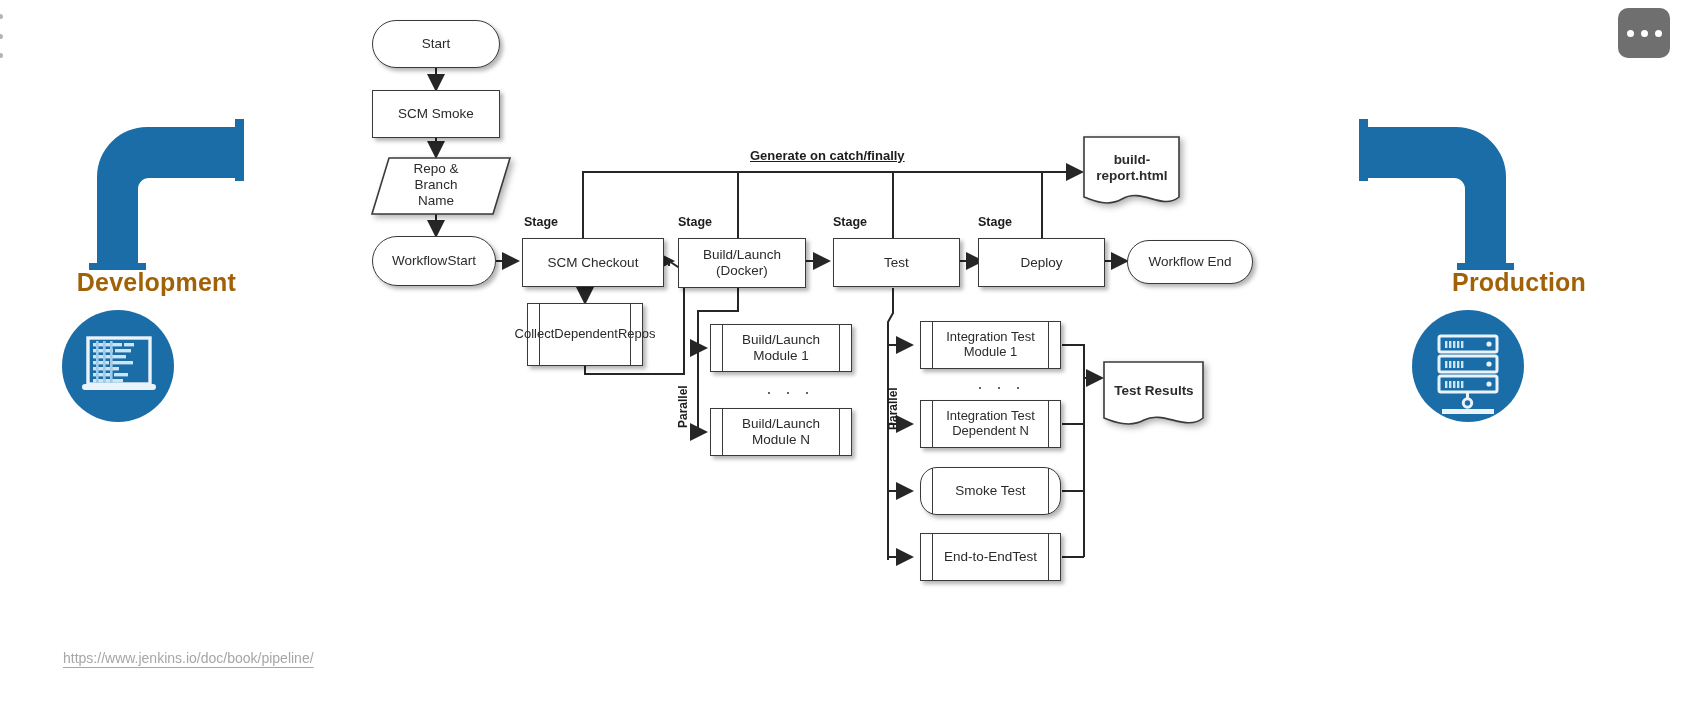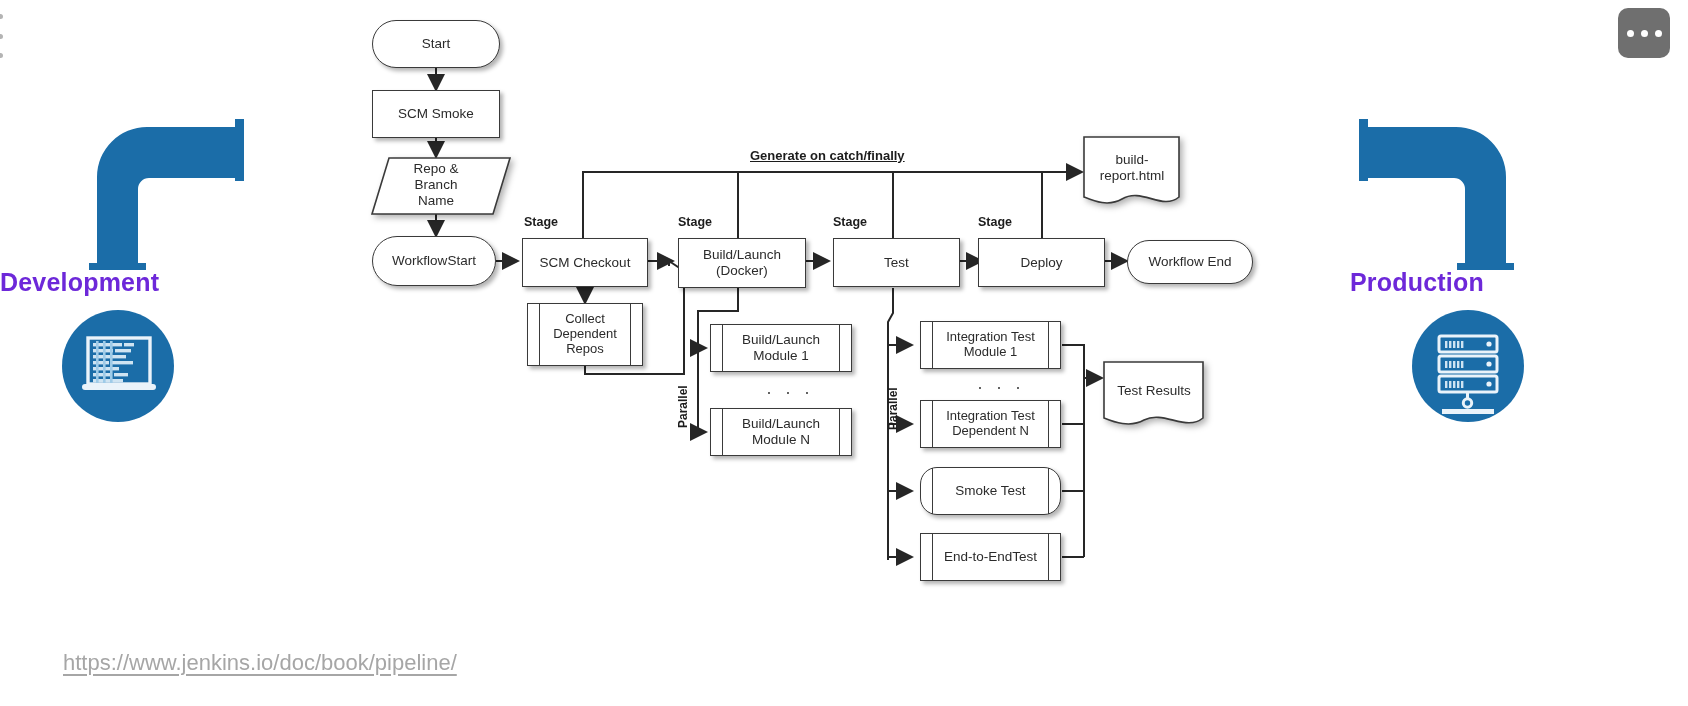--- a/index.html
+++ b/index.html
@@ -15,22 +15,22 @@
   .edge-kebab{left:-2px;top:14px;width:8px;height:44px;display:flex;flex-direction:column;
     justify-content:space-between;align-items:flex-start;}
   .edge-kebab i{display:block;width:5px;height:5px;border-radius:50%;background:#b4b4b4;}
 
   
   .more-btn{right:18px;top:8px;width:52px;height:50px;border-radius:10px;background:#6f6f6f;
     display:flex;align-items:center;justify-content:center;gap:7px;cursor:pointer;}
   .more-btn i{display:block;width:7px;height:7px;border-radius:50%;background:#fff;}
 
   
-  .side-label{color:#6d28d9;font-weight:bold;font-size:25px;letter-spacing:.2px;
-    text-align:left;white-space:nowrap;}
+  .side-label{color:#a16207;font-weight:bold;font-size:25px;letter-spacing:.2px;
+    text-align:right;white-space:nowrap;}
   .side-circle{border-radius:50%;background:#1b6da8;}
 
   
   .node{
     position:absolute;box-sizing:border-box;border:1.6px solid #3a3a3a;background:#fff;
     display:flex;align-items:center;justify-content:center;text-align:center;
     color:#2b2b2b;font-size:13.5px;line-height:1.15;
     box-shadow:3px 3px 4px rgba(0,0,0,.30);
   }
   .node.round{border-radius:999px;text-align:center;}
@@ -46,31 +46,31 @@
   .para-wrap svg{position:absolute;left:0;top:0;overflow:visible;}
   .para-wrap .ptext{position:absolute;left:0;top:0;right:0;bottom:0;display:flex;
     align-items:center;justify-content:center;text-align:center;font-size:13.5px;
     color:#2b2b2b;line-height:1.18;}
 
   
   .doc-wrap{position:absolute;}
   .doc-wrap svg{position:absolute;left:0;top:0;overflow:visible;}
   .doc-wrap .dtext{position:absolute;left:0;top:0;right:0;bottom:6px;display:flex;
     align-items:center;justify-content:center;text-align:center;font-size:13.5px;
-    color:#2b2b2b;line-height:1.2;}
+    color:#2b2b2b;line-height:1.2;font-weight:bold;}
 
   .stage-cap{position:absolute;font-size:12.5px;font-weight:bold;color:#1c1c1c;}
   .flow-label{position:absolute;font-size:13px;font-weight:bold;color:#1c1c1c;white-space:nowrap;text-decoration:underline;}
   .vert-label{position:absolute;font-size:12px;font-weight:bold;color:#1c1c1c;
     transform:rotate(-90deg);transform-origin:left top;white-space:nowrap;}
   .ellipsis{position:absolute;font-size:18px;letter-spacing:4px;color:#4a4a4a;}
 
   #wires{position:absolute;left:0;top:0;width:1688px;height:706px;pointer-events:none;}
 
-  .url-link{position:absolute;left:63px;top:650px;font-size:22px;color:#a6a6a6;
+  .url-link{position:absolute;left:63px;top:650px;font-size:14px;color:#a6a6a6;
     text-decoration:underline;text-underline-offset:4px;white-space:nowrap;}
 </style>
 </head>
 <body>
 
 <div id="stage">
 
   <div class="abs edge-kebab">
     <i></i>
     <i></i>
@@ -230,23 +230,23 @@
   <div class="node round" style="left:372px;top:236px;width:124px;height:50px;flex-direction:row;">
     <span>Workflow</span>
     <span>Start</span>
   </div>
 
   <div class="stage-cap" style="left:524px;top:215px;">Stage</div>
   <div class="stage-cap" style="left:678px;top:215px;">Stage</div>
   <div class="stage-cap" style="left:833px;top:215px;">Stage</div>
   <div class="stage-cap" style="left:978px;top:215px;">Stage</div>
 
-  <div class="node" style="left:522px;top:238px;width:126px;height:49px;">SCM Checkout</div>
-
-  <div class="node sub" style="left:527px;top:303px;width:116px;height:63px;flex-direction:column;font-size:13px;">
+  <div class="node" style="left:522px;top:238px;width:142px;height:49px;">SCM Checkout</div>
+
+  <div class="node sub" style="left:527px;top:303px;width:116px;height:63px;font-size:13px;">
     <span>Collect</span>
     <span>Dependent</span>
     <span>Repos</span>
   </div>
 
   <div class="node" style="left:678px;top:238px;width:128px;height:50px;flex-direction:column;">
     <span>Build/Launch</span>
     <span>(Docker)</span>
   </div>
 

